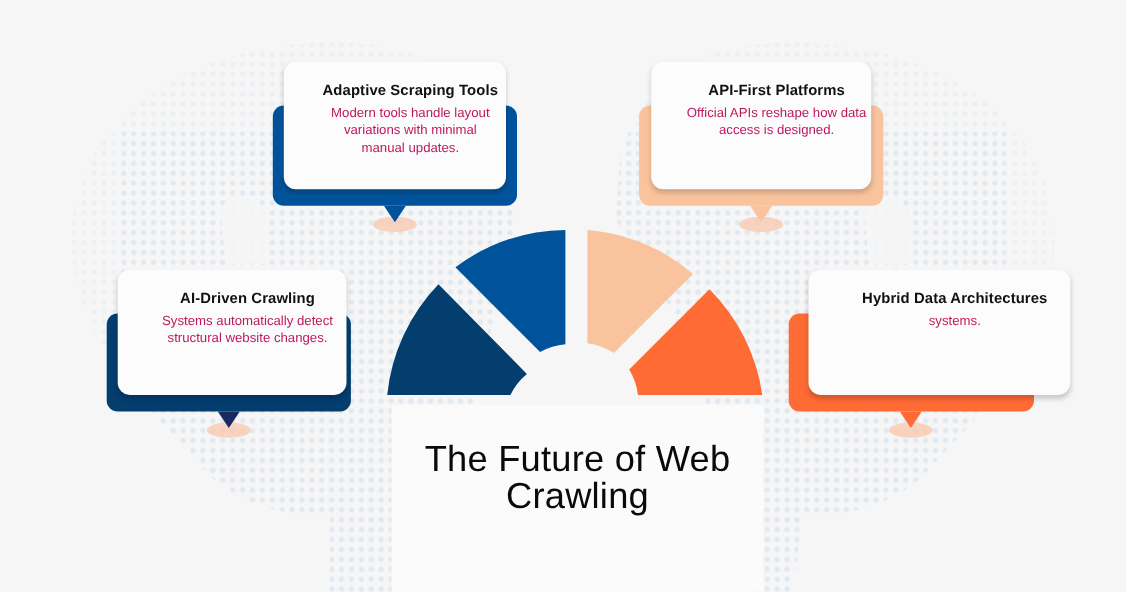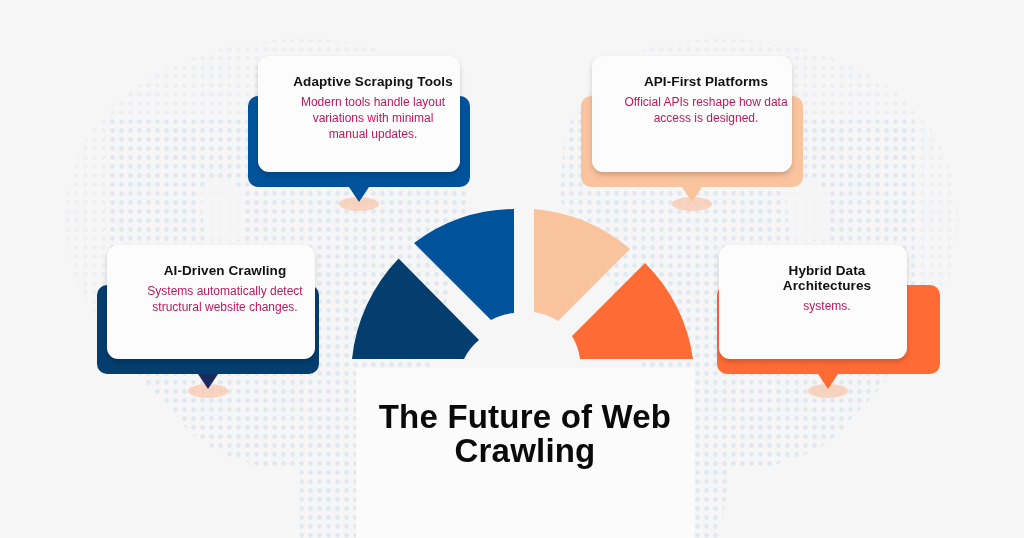--- a/index.html
+++ b/index.html
@@ -39,21 +39,21 @@
       position: absolute; width: 40px; height: 14px; border-radius: 50%;
       background: #f7cdb6; opacity: 0.85;
     }
 
     .title-panel {
       position: absolute; left: 356px; top: 368px; width: 338px; height: 170px;
       background: #fbfbfb;
     }
     .main-title {
       position: absolute; left: 356px; top: 400px; width: 338px;
-      text-align: center; font-weight: 700; font-size: 33px; line-height: 34px;
+      text-align: center; font-weight: 400; font-size: 33px; line-height: 34px;
       color: #0a0a0a; letter-spacing: 0.2px;
     }
     .main-title span { display: block; }
   </style>
 </head>
 <body>
 
 <div class="stage">
 
   <svg class="bg-svg" width="1024" height="538" viewBox="0 0 1024 538">
@@ -136,21 +136,21 @@
         <span style="display:block">Systems automatically detect</span>
         <span style="display:block">structural website changes.</span>
       </span>
     </div>
     <div class="pin" style="left:91px; top:139px;"></div>
     <div class="pointer" style="left:101px; top:129px; border-top-color:#1a2a5e;"></div>
   </div>
 
   <div class="callout" style="left:717px; top:245px;">
     <div class="backplate" style="left:0; top:40px; width:223px; height:89px; background:#ff6b35;"></div>
-    <div class="card" style="left:2px; top:0; width:188px; height:114px; padding-top:18px;">
+    <div class="card" style="left:18px; top:0; width:238px; height:114px; padding-top:18px;">
       <span class="title">Hybrid Data Architectures</span>
       <span class="desc">
         <span style="display:block">systems.</span>
       </span>
     </div>
     <div class="pin" style="left:91px; top:139px;"></div>
     <div class="pointer" style="left:101px; top:129px; border-top-color:#ff6b35;"></div>
   </div>
 
   <div class="title-panel"></div>

